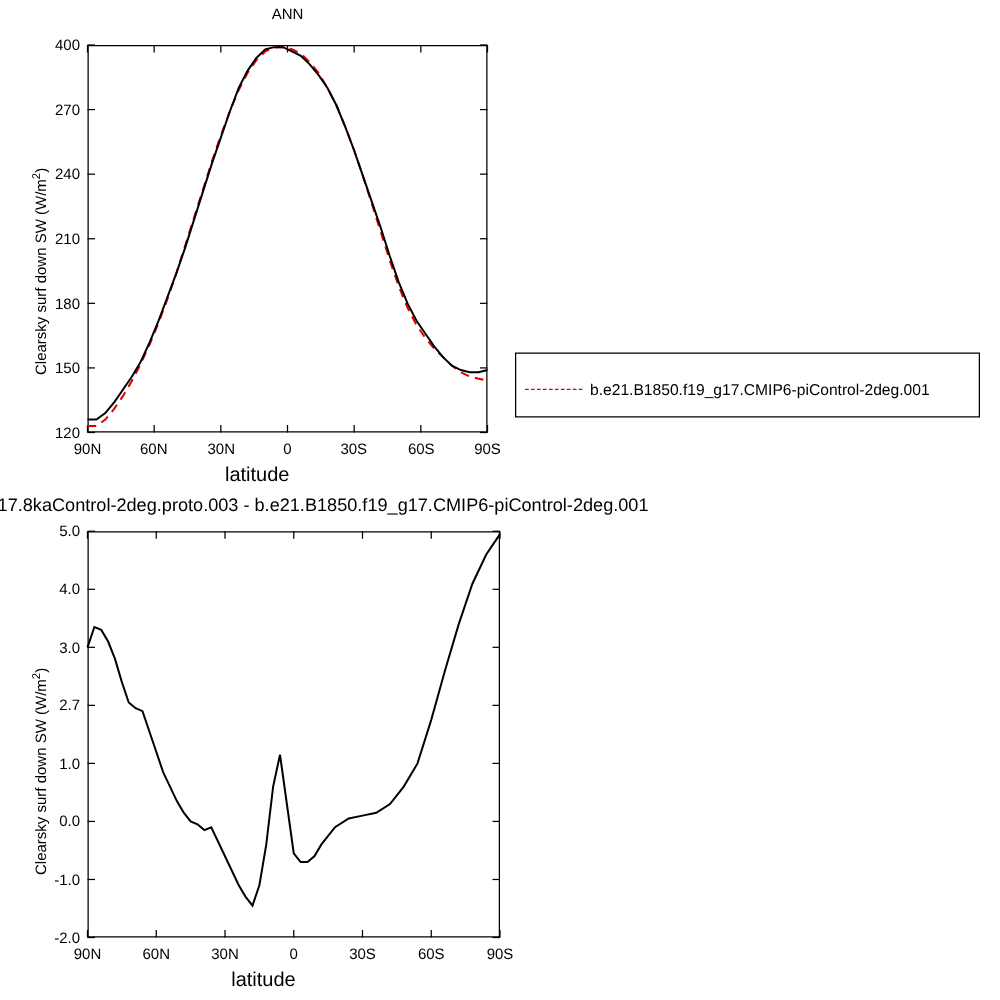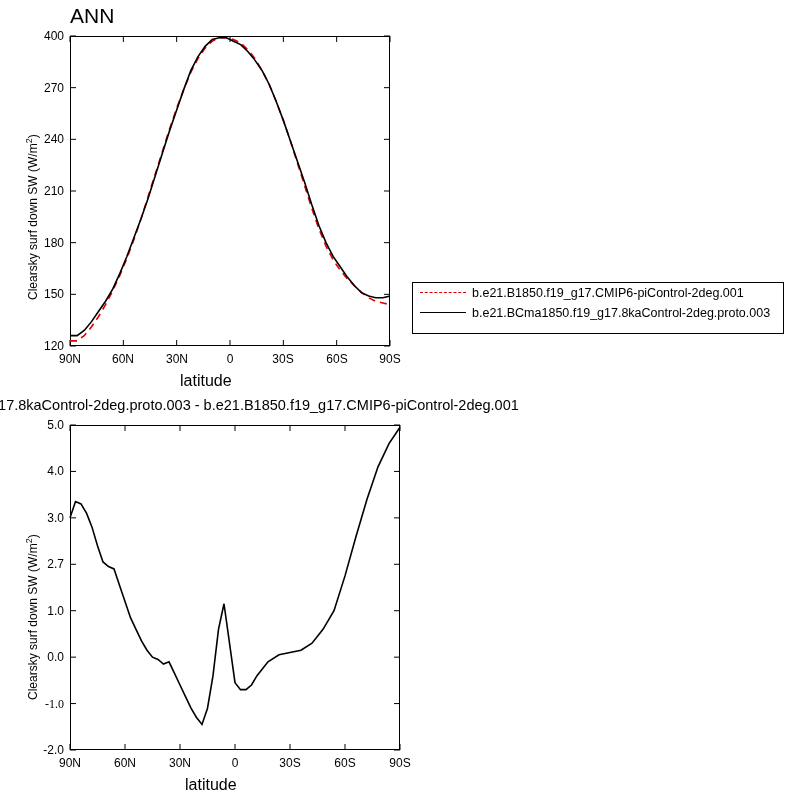--- a/index.html
+++ b/index.html
@@ -28,22 +28,22 @@
   }
   #bottom-panel {
     left: 0;
     top: 400px;
     width: 800px;
     height: 400px;
   }
 
   .plot-title {
     position: absolute;
-    text-align: left;
-    font-size: 21px;
+    text-align: center;
+    font-size: 12px;
     color: #000;
     white-space: nowrap;
   }
 
   .plot-frame {
     position: absolute;
     border: 1px solid #000;
     box-sizing: border-box;
     background: transparent;
   }
@@ -72,21 +72,21 @@
     text-align: right;
     white-space: nowrap;
   }
 
   
   #legend-box {
     position: absolute;
     border: 1px solid #000;
     background: #fff;
     box-sizing: border-box;
-    padding: 0 7px;
+    padding: 19px 7px;
   }
   .legend-row {
     display: flex;
     align-items: center;
     height: 20px;
   }
   .legend-swatch {
     width: 46px;
     height: 12px;
     position: relative;
@@ -173,46 +173,40 @@
       <path d="M70.00,335.67 L77.11,335.67 L84.22,330.50 L91.33,321.89 L98.44,311.56 L105.56,301.22 L112.67,289.17 L119.78,273.67 L126.89,256.44 L134.00,237.50 L141.11,218.56 L148.22,197.89 L155.33,175.50 L162.44,153.11 L169.56,130.72 L176.67,110.06 L183.78,89.39 L190.89,70.44 L198.00,56.67 L205.11,46.33 L212.22,39.44 L219.33,37.72 L226.44,37.72 L233.56,41.17 L240.67,44.61 L247.78,51.50 L254.89,60.11 L262.00,70.44 L269.11,84.22 L276.22,101.44 L283.33,120.39 L290.44,141.06 L297.56,161.72 L304.67,182.39 L311.78,204.78 L318.89,225.44 L326.00,242.67 L333.11,256.44 L340.22,266.78 L347.33,277.11 L354.44,285.72 L361.56,292.61 L368.67,296.06 L375.78,297.78 L382.89,297.78 L390.00,296.06" fill="none" stroke="#000000" stroke-width="1.6"></path>
     </svg>
 
   <div id="legend-box" style="left:412px; top:282px; width:372px; height:52px;">
     <div class="legend-row">
       <span class="legend-swatch">
         <span class="line" style="border-top-style:dashed; border-top-color:#e00000;"></span>
       </span>
       <span class="legend-text">b.e21.B1850.f19_g17.CMIP6-piControl-2deg.001</span>
     </div>
-    <div class="legend-row">
-      <span class="legend-swatch">
-        <span class="line" style="border-top-style:solid; border-top-color:#000000;"></span>
-      </span>
-      <span class="legend-text">b.e21.BCma1850.f19_g17.8kaControl-2deg.proto.003</span>
-    </div>
   </div>
 </div>
 
 <div class="panel" id="bottom-panel">
 
   <div class="plot-title" style="left:-10px; top:-3px; width:470px; text-align:left; font-size:14.5px;">g17.8kaControl-2deg.proto.003 - b.e21.B1850.f19_g17.CMIP6-piControl-2deg.001</div>
 
   <div class="plot-frame" style="left:70px; top:25px; width:330px; height:325px;"></div>
 
   <div class="axis-label-y" style="left:24px; top:300px;">
     <span>Clearsky surf down SW (W/m</span><sup style="font-size:9px">2</sup><span>)</span>
   </div>
 
   <div class="tick-label-y" style="left:24px; top:18px;  width:40px;">5.0</div>
   <div class="tick-label-y" style="left:24px; top:64px;  width:40px;">4.0</div>
   <div class="tick-label-y" style="left:24px; top:111px; width:40px;">3.0</div>
   <div class="tick-label-y" style="left:24px; top:157px; width:40px;">2.7</div>
   <div class="tick-label-y" style="left:24px; top:204px; width:40px;">1.0</div>
   <div class="tick-label-y" style="left:24px; top:250px; width:40px;">0.0</div>
-  <div class="tick-label-y" style="left:24px; top:297px; width:40px;font-family:Liberation Serif, serif;">-1.0</div>
+  <div class="tick-label-y" style="left:24px; top:297px; width:40px;">-1.0</div>
   <div class="tick-label-y" style="left:24px; top:343px; width:40px;text-align:right;">-2.0</div>
 
   <div class="tick-label-x" style="left:50px;  top:356px; width:40px;">90N</div>
   <div class="tick-label-x" style="left:105px; top:356px; width:40px;">60N</div>
   <div class="tick-label-x" style="left:160px; top:356px; width:40px;">30N</div>
   <div class="tick-label-x" style="left:215px; top:356px; width:40px;">0</div>
   <div class="tick-label-x" style="left:270px; top:356px; width:40px;">30S</div>
   <div class="tick-label-x" style="left:325px; top:356px; width:40px;">60S</div>
   <div class="tick-label-x" style="left:380px; top:356px; width:40px;">90S</div>
 

